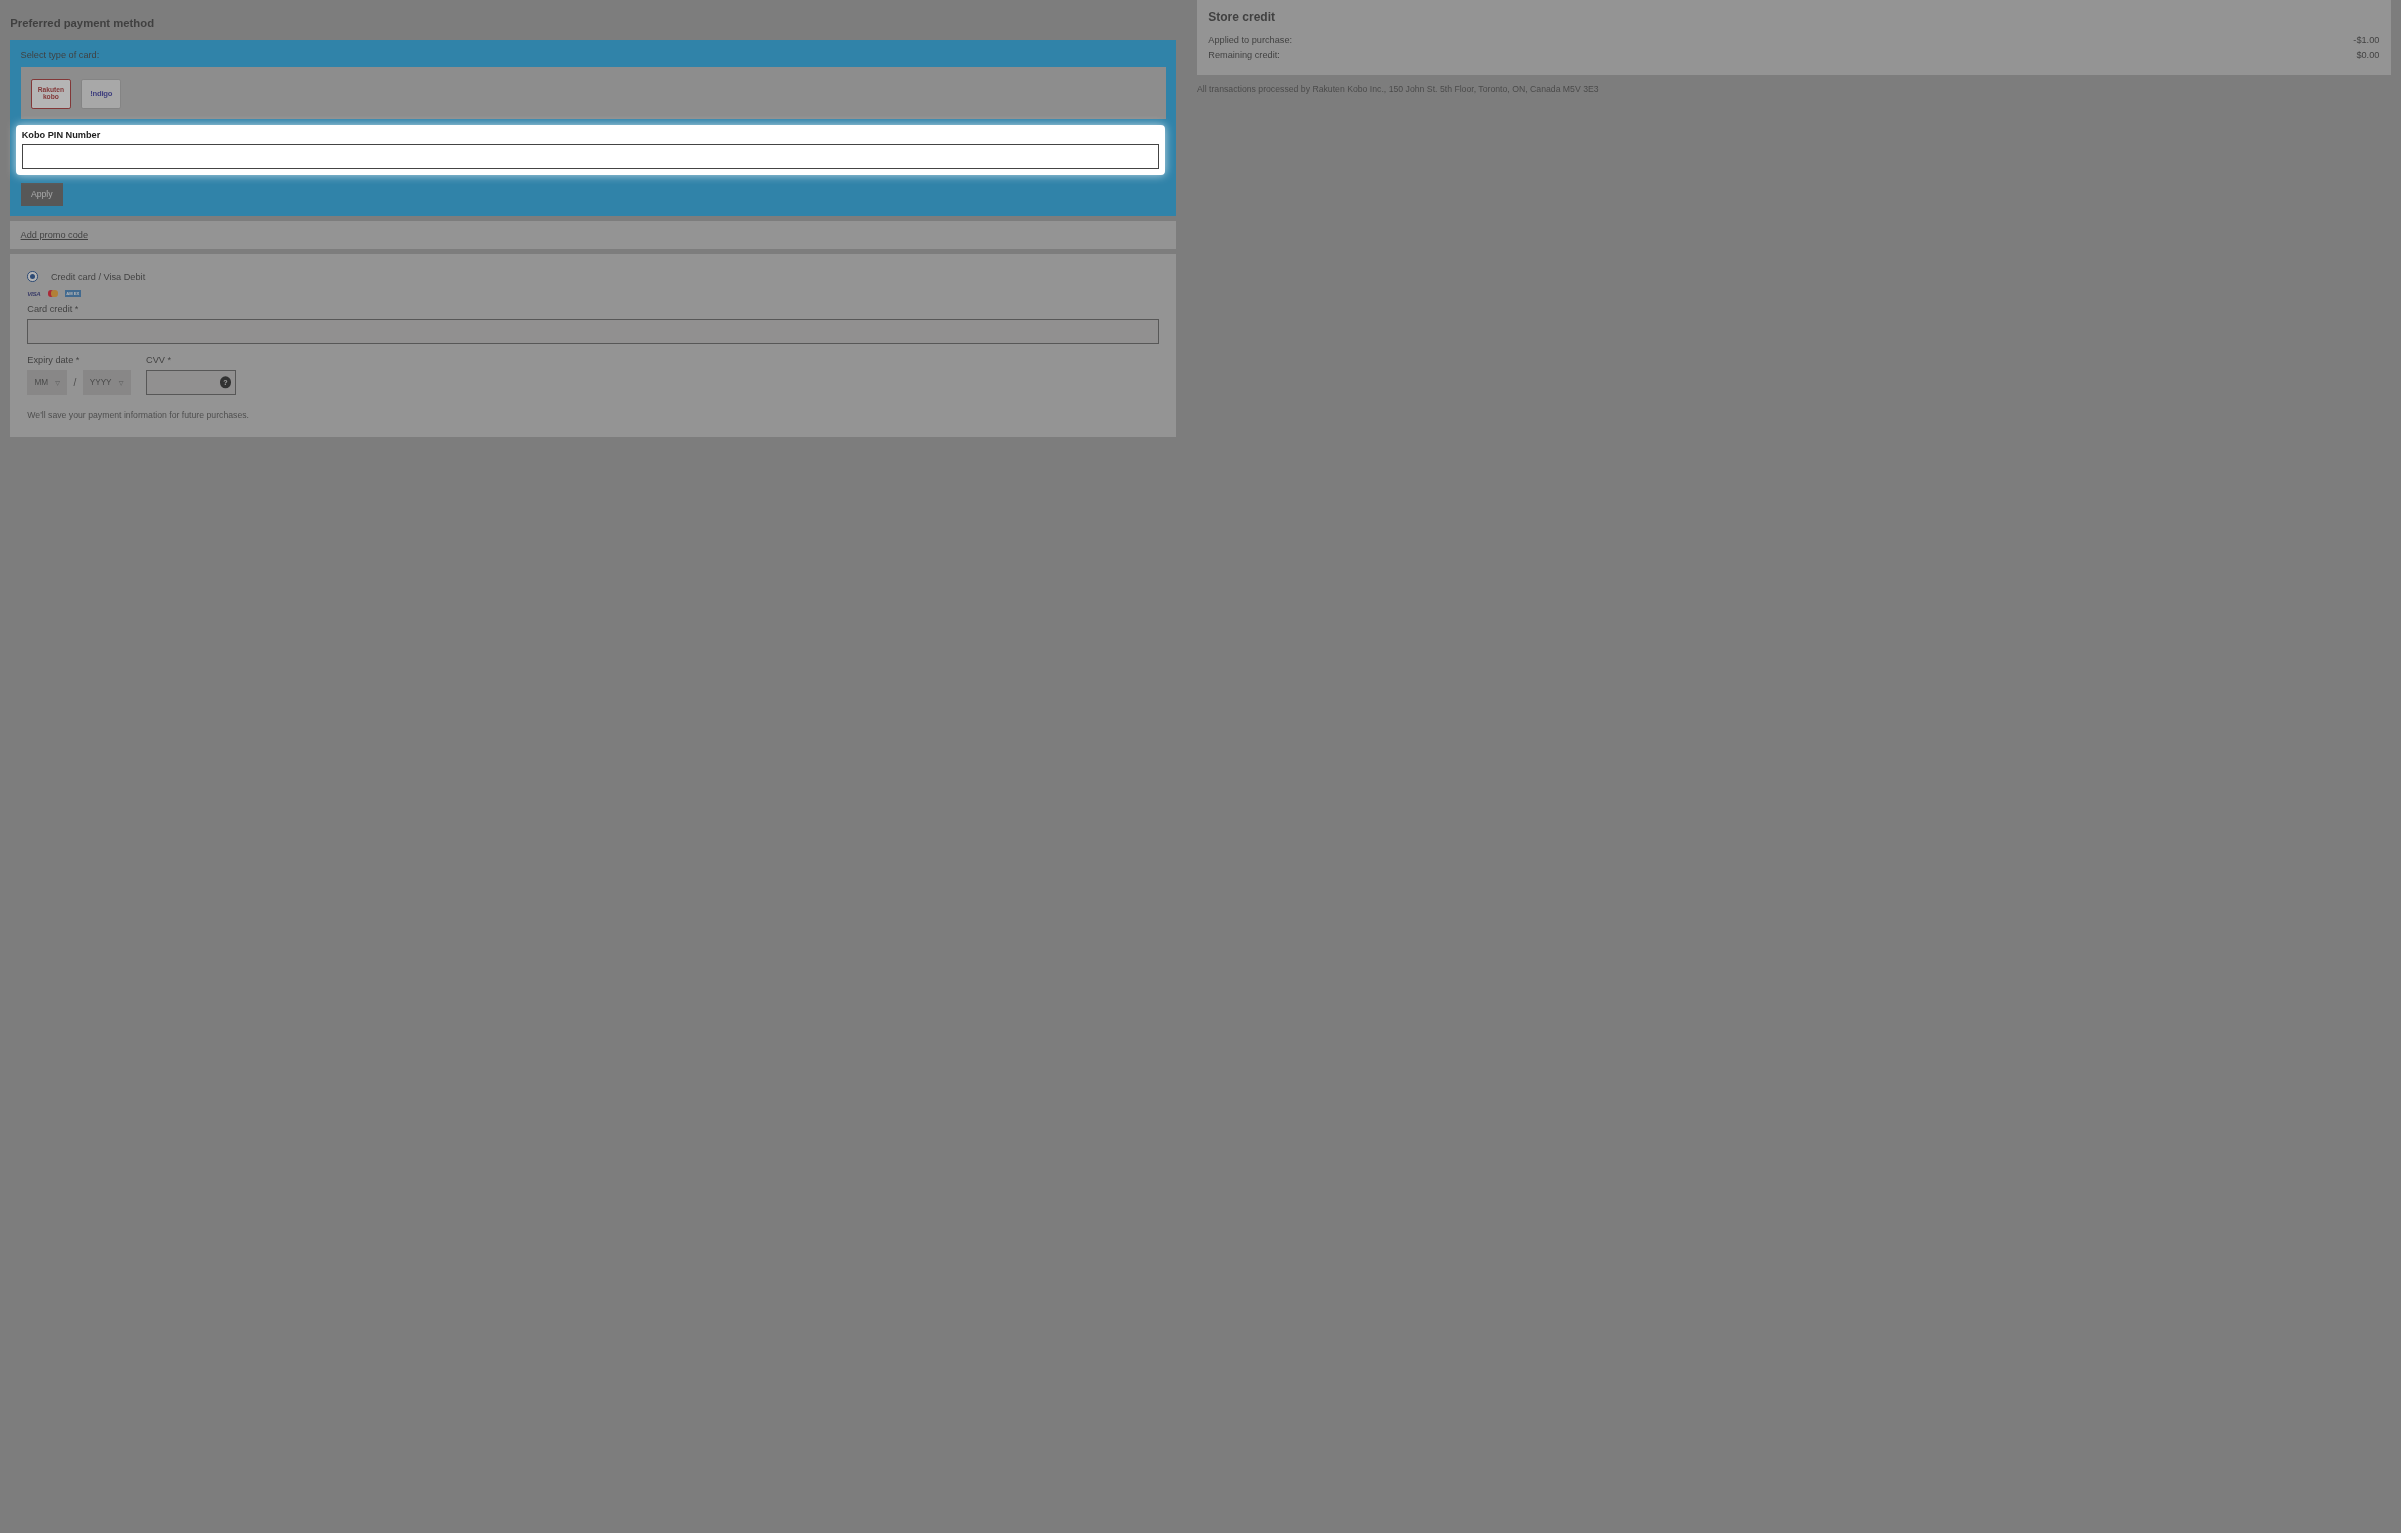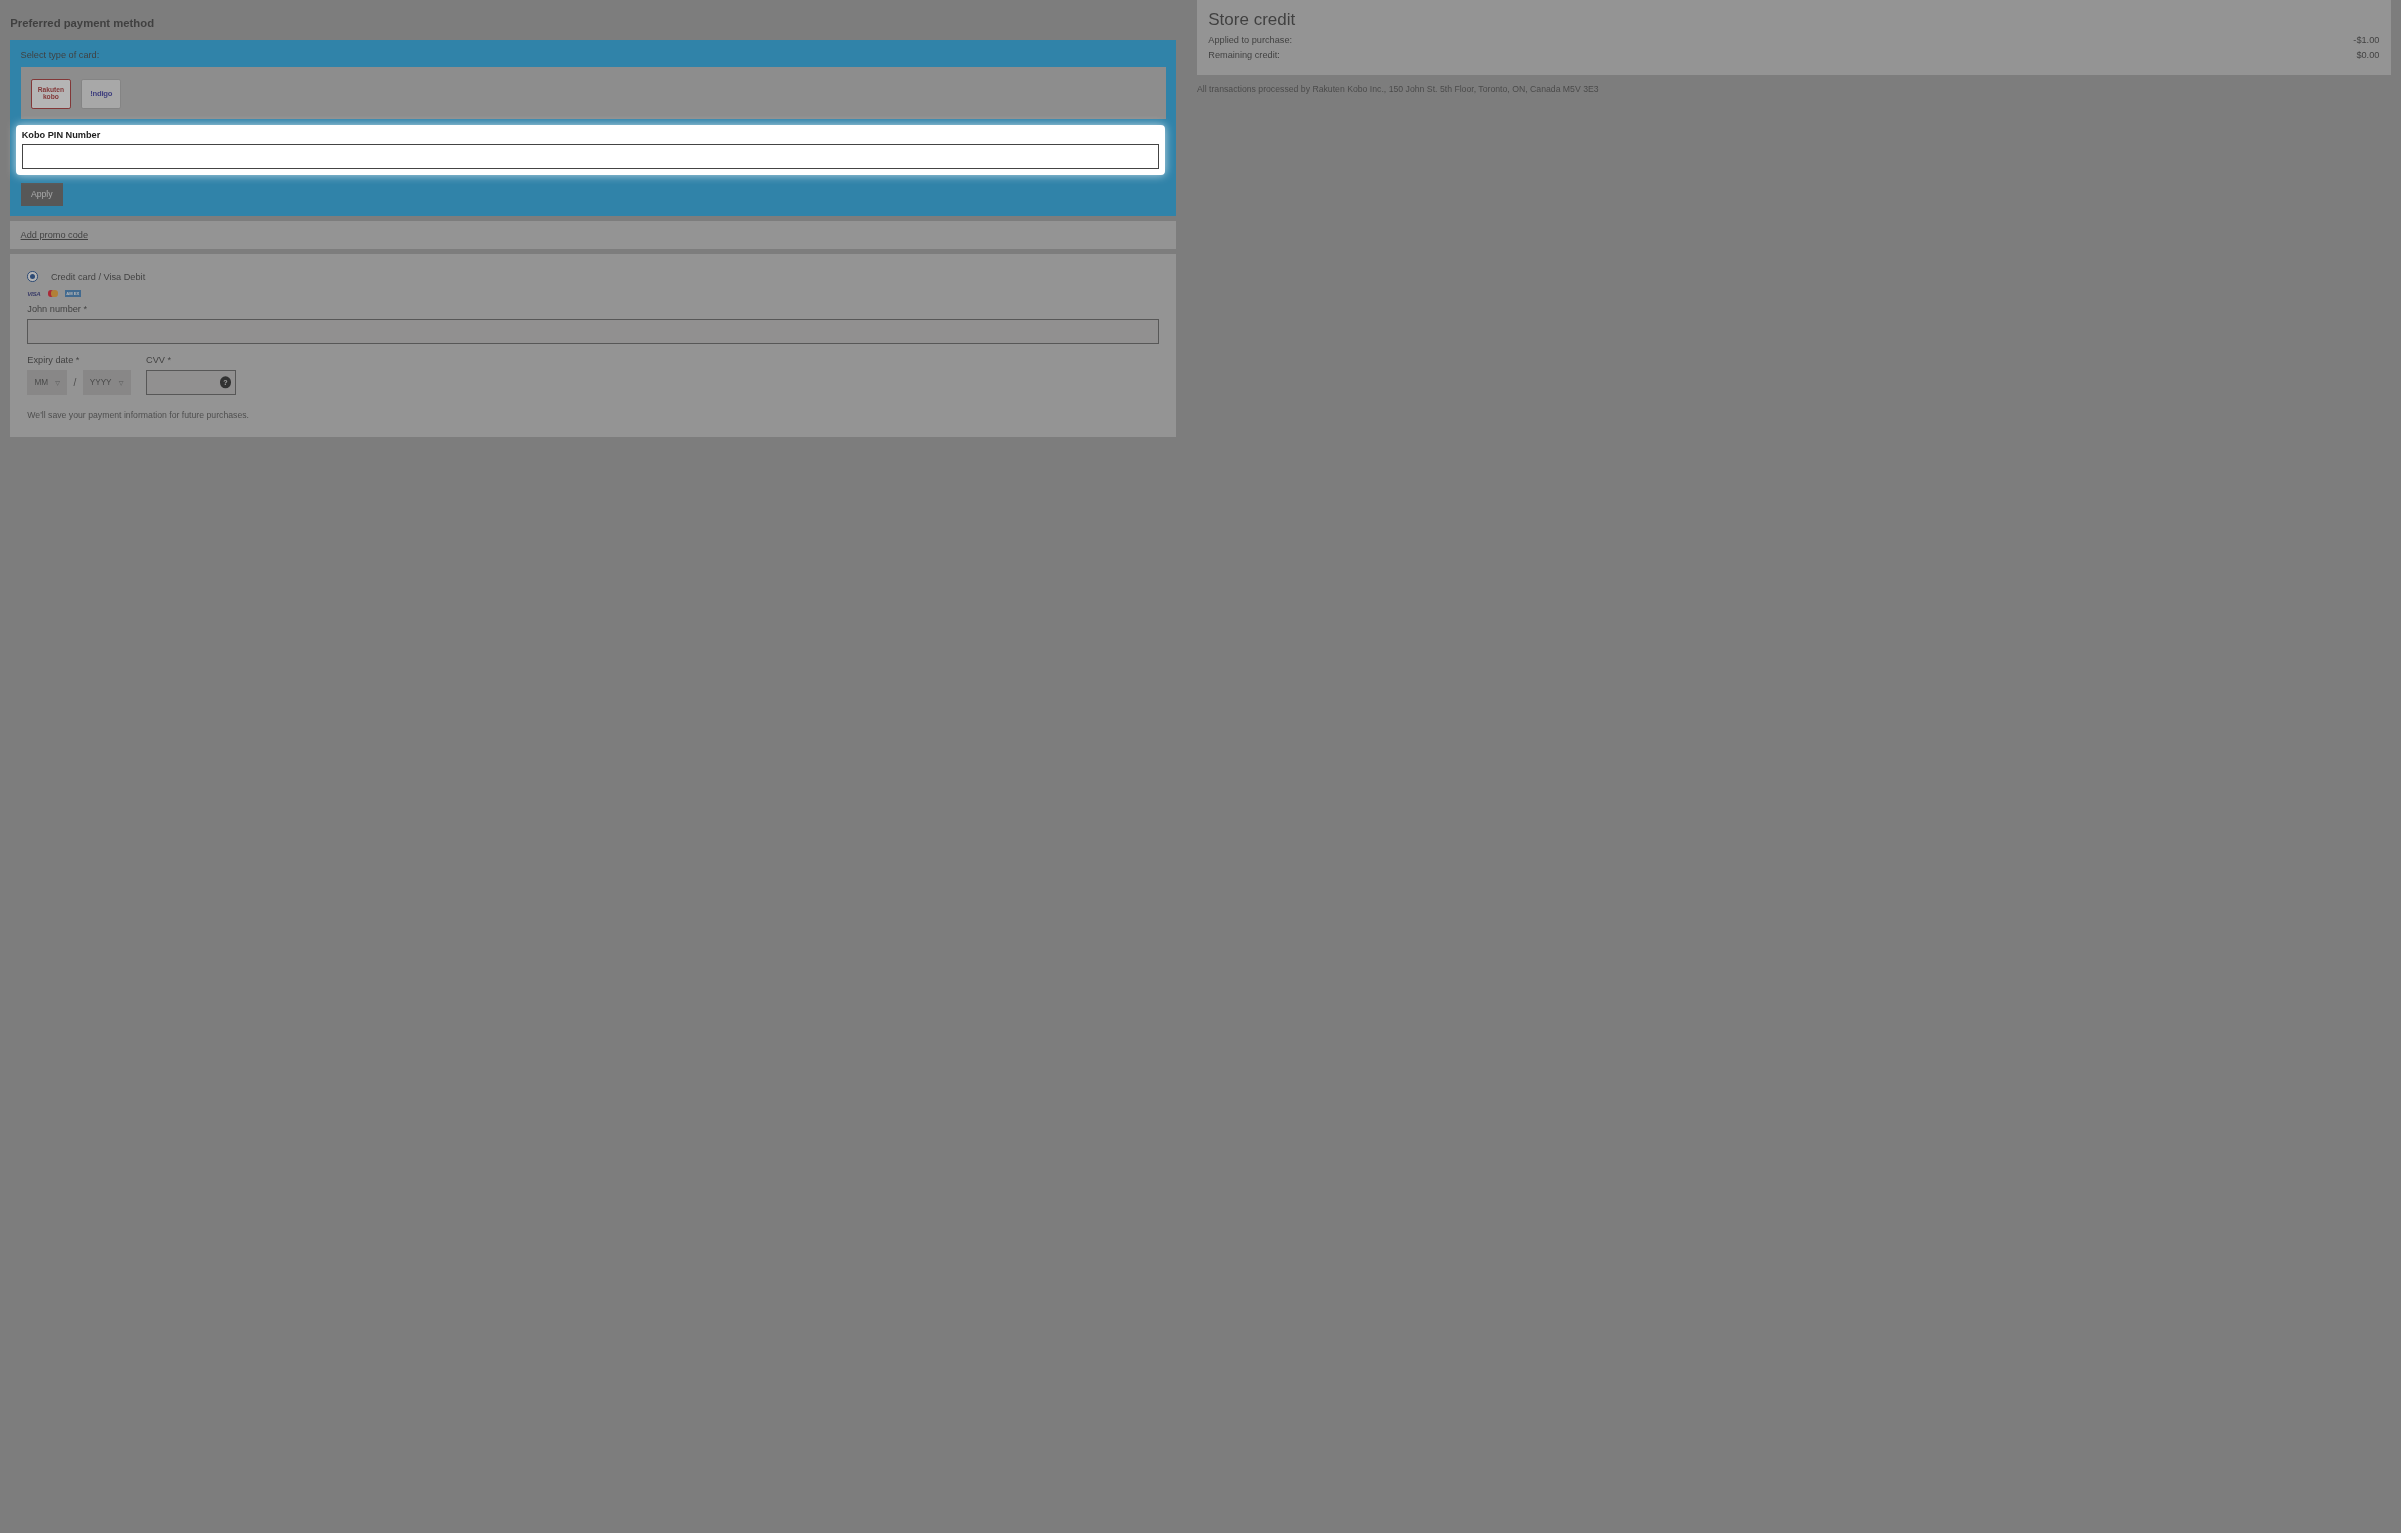--- a/index.html
+++ b/index.html
@@ -193,21 +193,21 @@
     position:absolute; right:5.1px; top:50%; transform:translateY(-50%);
     width:11.3px; height:11.3px; border-radius:50%; background:#111; color:#ddd;
     display:flex; align-items:center; justify-content:center; font-weight:700; font-size:7.2px;
     cursor: pointer;
   }
   .save-note { font-size: 8.7px; color:#444; margin-top: 15px; }
   .store-credit-box {
     background: #c4c4c4;
     padding: 10.3px 11.3px 13.3px 11.3px;
   }
-  .sc-title { font-size: 17px; font-weight:400; margin-bottom: 3px; color:#2b2b2b;}
+  .sc-title { font-size: 12px; font-weight:700; margin-bottom: 9px; color:#2b2b2b;}
   .sc-row { display:flex; justify-content:space-between; font-size:9.2px; color:#2b2b2b; padding: 2.1px 0;}
   .legal { font-size: 8.7px; color:#3c3c3c; margin-top: 8.2px; line-height: 1.55; }
 </style>
 </head>
 <body>
 
 <div class="page">
   <div class="left-col">
     <h2 class="section-title">Preferred payment method</h2>
 
@@ -249,21 +249,21 @@
       <div class="card-logos">
         <span class="visa">VISA</span>
         <span class="mc">
             <span class="r"></span>
             <span class="y"></span>
           </span>
         <span class="amex">AM
 EX</span>
       </div>
 
-      <label class="field-label">John number *</label>
+      <label class="field-label">Card credit *</label>
       <input class="card-input" type="text" style="">
 
       <div class="row2">
         <div class="col-expiry">
           <label class="field-label">Expiry date *</label>
           <div class="expiry-group">
             <div class="select-box">
               <span>MM</span>
               <span class="chev">▽</span>
             </div>

